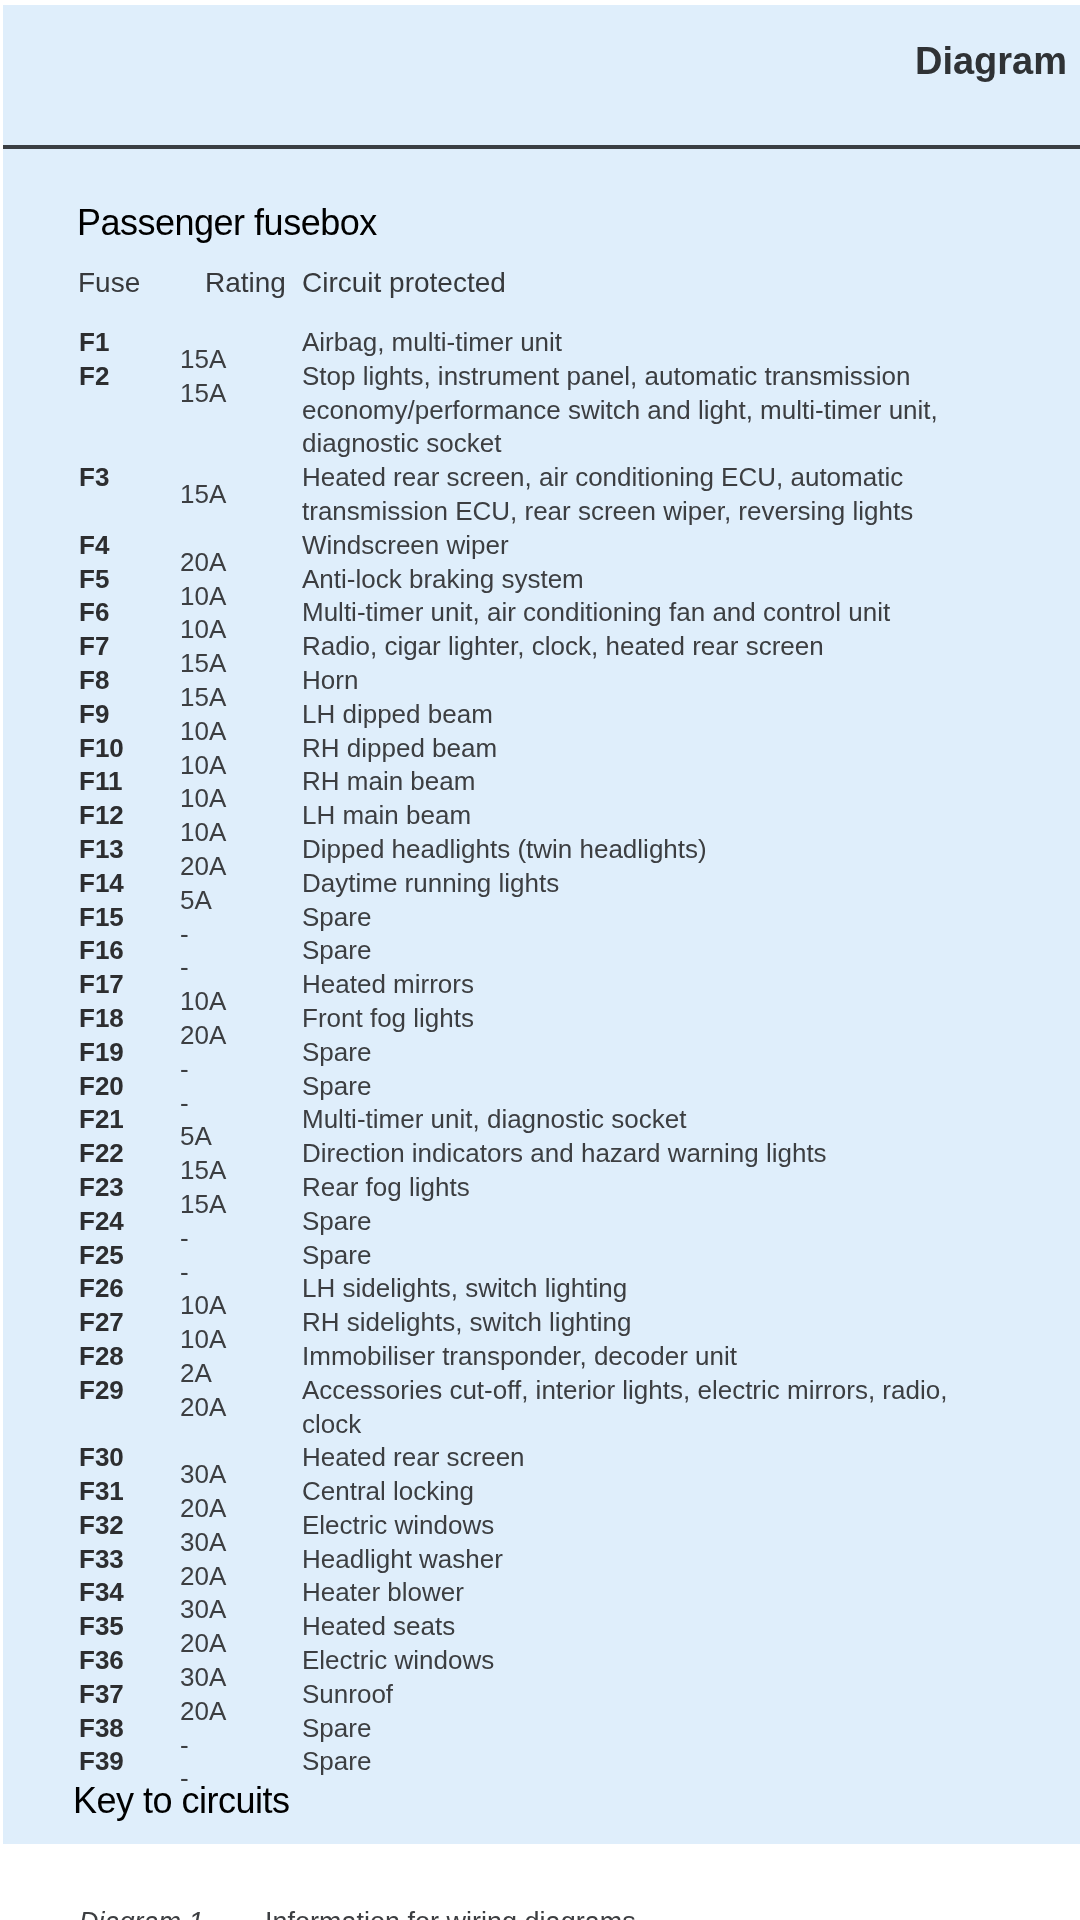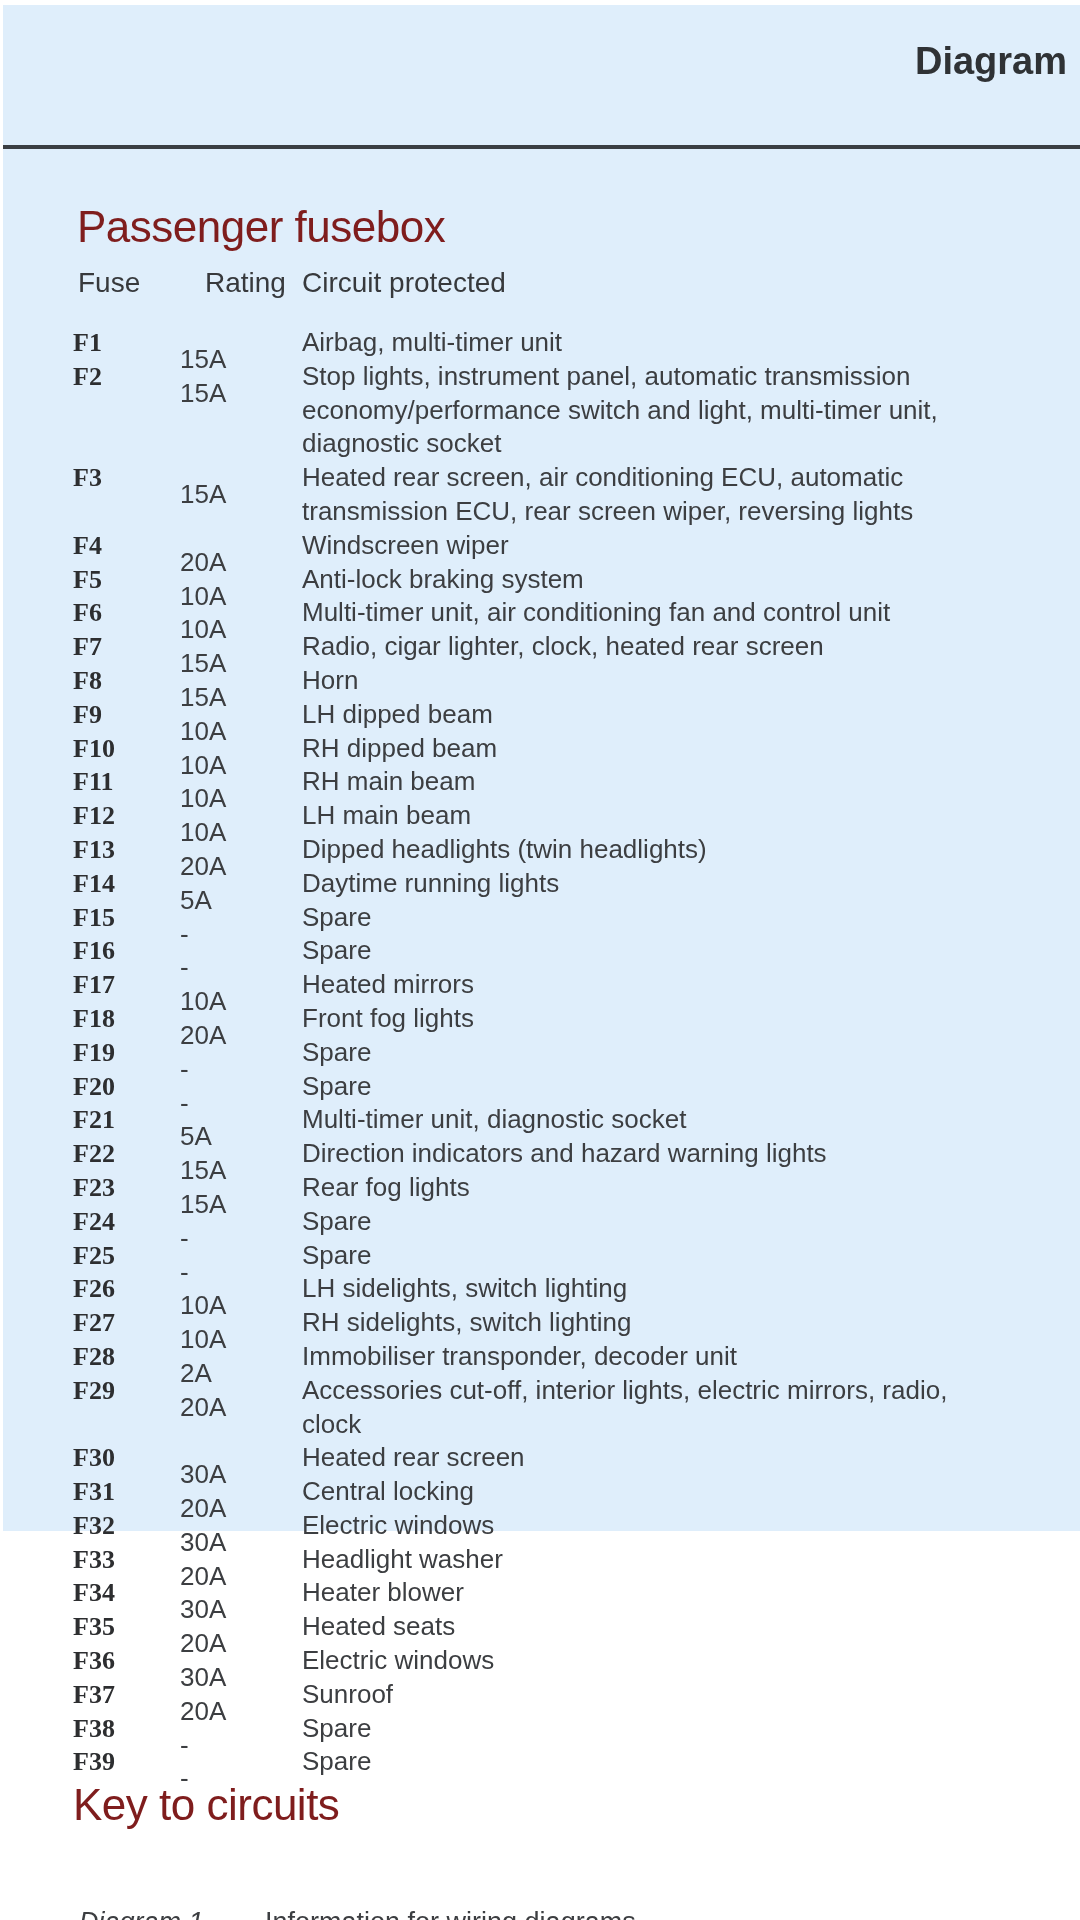--- a/index.html
+++ b/index.html
@@ -9,21 +9,21 @@
     height: 1920px;
     overflow: hidden;
     background: #ffffff;
     font-family: "Liberation Sans", "DejaVu Sans", sans-serif;
   }
   .page {
     position: absolute;
     left: 3px;
     top: 5px;
     width: 1077px;
-    height: 1526px;
+    height: 1839px;
     background: #dfeefb;
   }
   .doc-title {
     position: absolute;
     top: 36px;
     right: 13px;
     font-size: 38px;
     font-weight: 700;
     color: #2f3235;
     letter-spacing: 0px;
@@ -33,23 +33,23 @@
     position: absolute;
     top: 140px;
     left: 0;
     width: 1080px;
     height: 4px;
     background: #3a3e43;
   }
   .section-title {
     position: absolute;
     left: 74px;
-    font-size: 44px;
+    font-size: 36px;
     font-weight: 400;
-    color: #7f1d1d;
+    color: #000000;
     letter-spacing: -0.5px;
     line-height: 1.1;
     margin: 0;
   }
   #fusebox-title { top: 198px; }
   #key-title    { top: 1776px; left: 70px; }
 
   .thead {
     position: absolute;
     top: 261px;
@@ -68,25 +68,24 @@
     top: 321px;
     left: 0;
     width: 1080px;
     font-size: 26px;
     line-height: 33.8px;
     color: #3c3e41;
   }
   .frow { position: relative; }
   .frow .fuse {
     position: absolute;
-    left: 70px;
+    left: 76px;
     top: 0;
     font-weight: 700;
     color: #2d2e30;
-    font-family: Liberation Serif, serif;
   }
   .frow .rating {
     position: absolute;
     left: 177px;
     top: 17px;
   }
   .frow .circuit {
     display: block;
     margin-left: 299px;
     white-space: pre;

